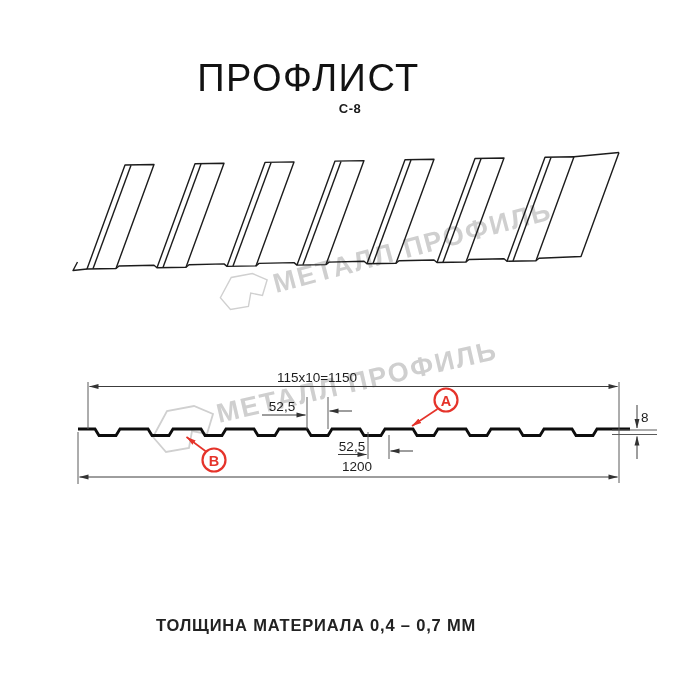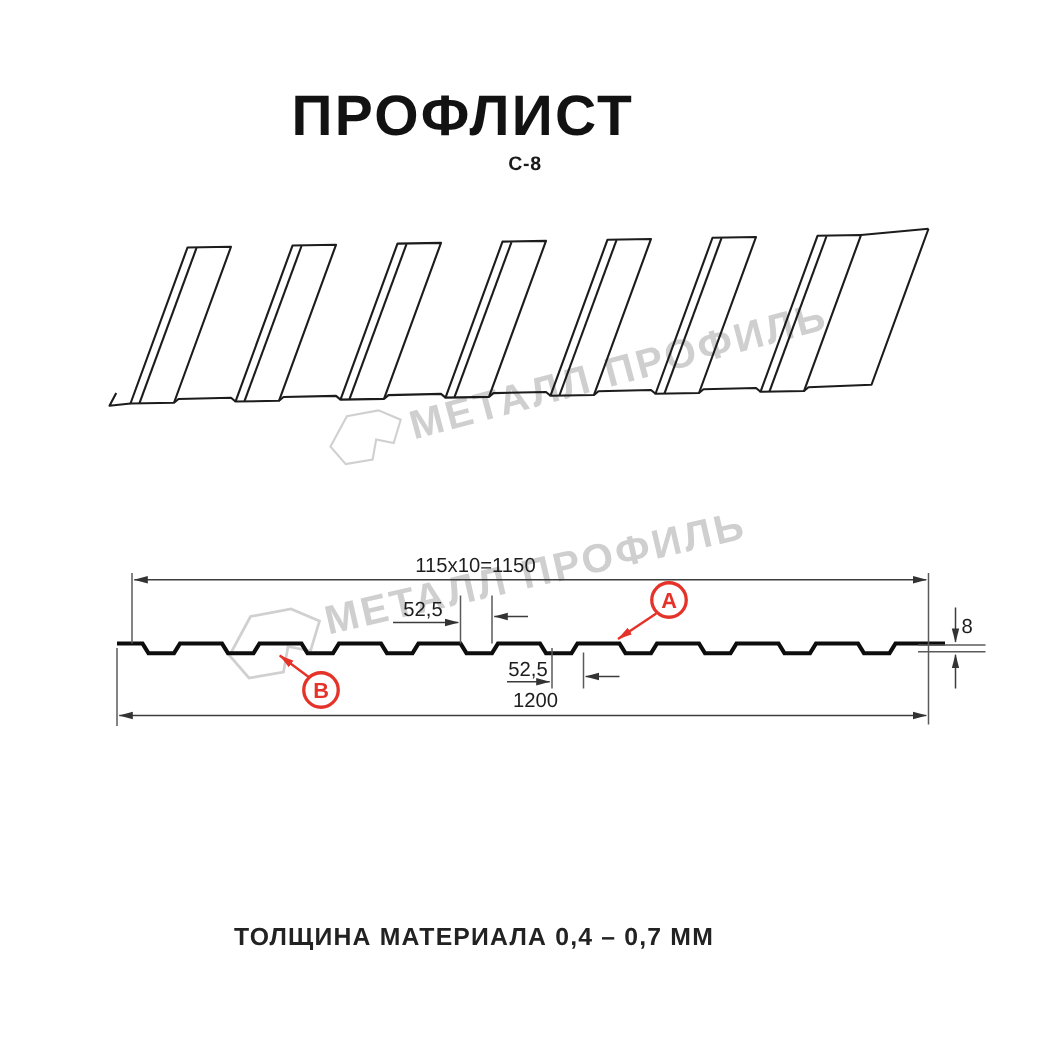--- a/index.html
+++ b/index.html
@@ -2,21 +2,21 @@
 <html><head>
 <meta charset="utf-8">
 <style>
   html,body{margin:0;padding:0;}
   body{
     width:700px;height:700px;background:#ffffff;position:relative;
     font-family:"Liberation Sans",sans-serif;overflow:hidden;
   }
   .page-title{
     position:absolute;top:57px;left:0;width:617px;text-align:center;
-    font-size:38px;font-weight:bold;letter-spacing:1.5px;color:#121212;
+    font-size:38px;font-weight:normal;letter-spacing:1.5px;color:#121212;
   }
   .page-subtitle{
     position:absolute;top:101px;left:0;width:700px;text-align:center;
     font-size:13px;font-weight:bold;letter-spacing:.5px;color:#1a1a1a;
   }
   .footer-note{
     position:absolute;top:616px;left:0;width:632px;text-align:center;
     font-size:16.5px;font-weight:bold;letter-spacing:.8px;color:#222;
   }
   svg{position:absolute;left:0;top:0;}

